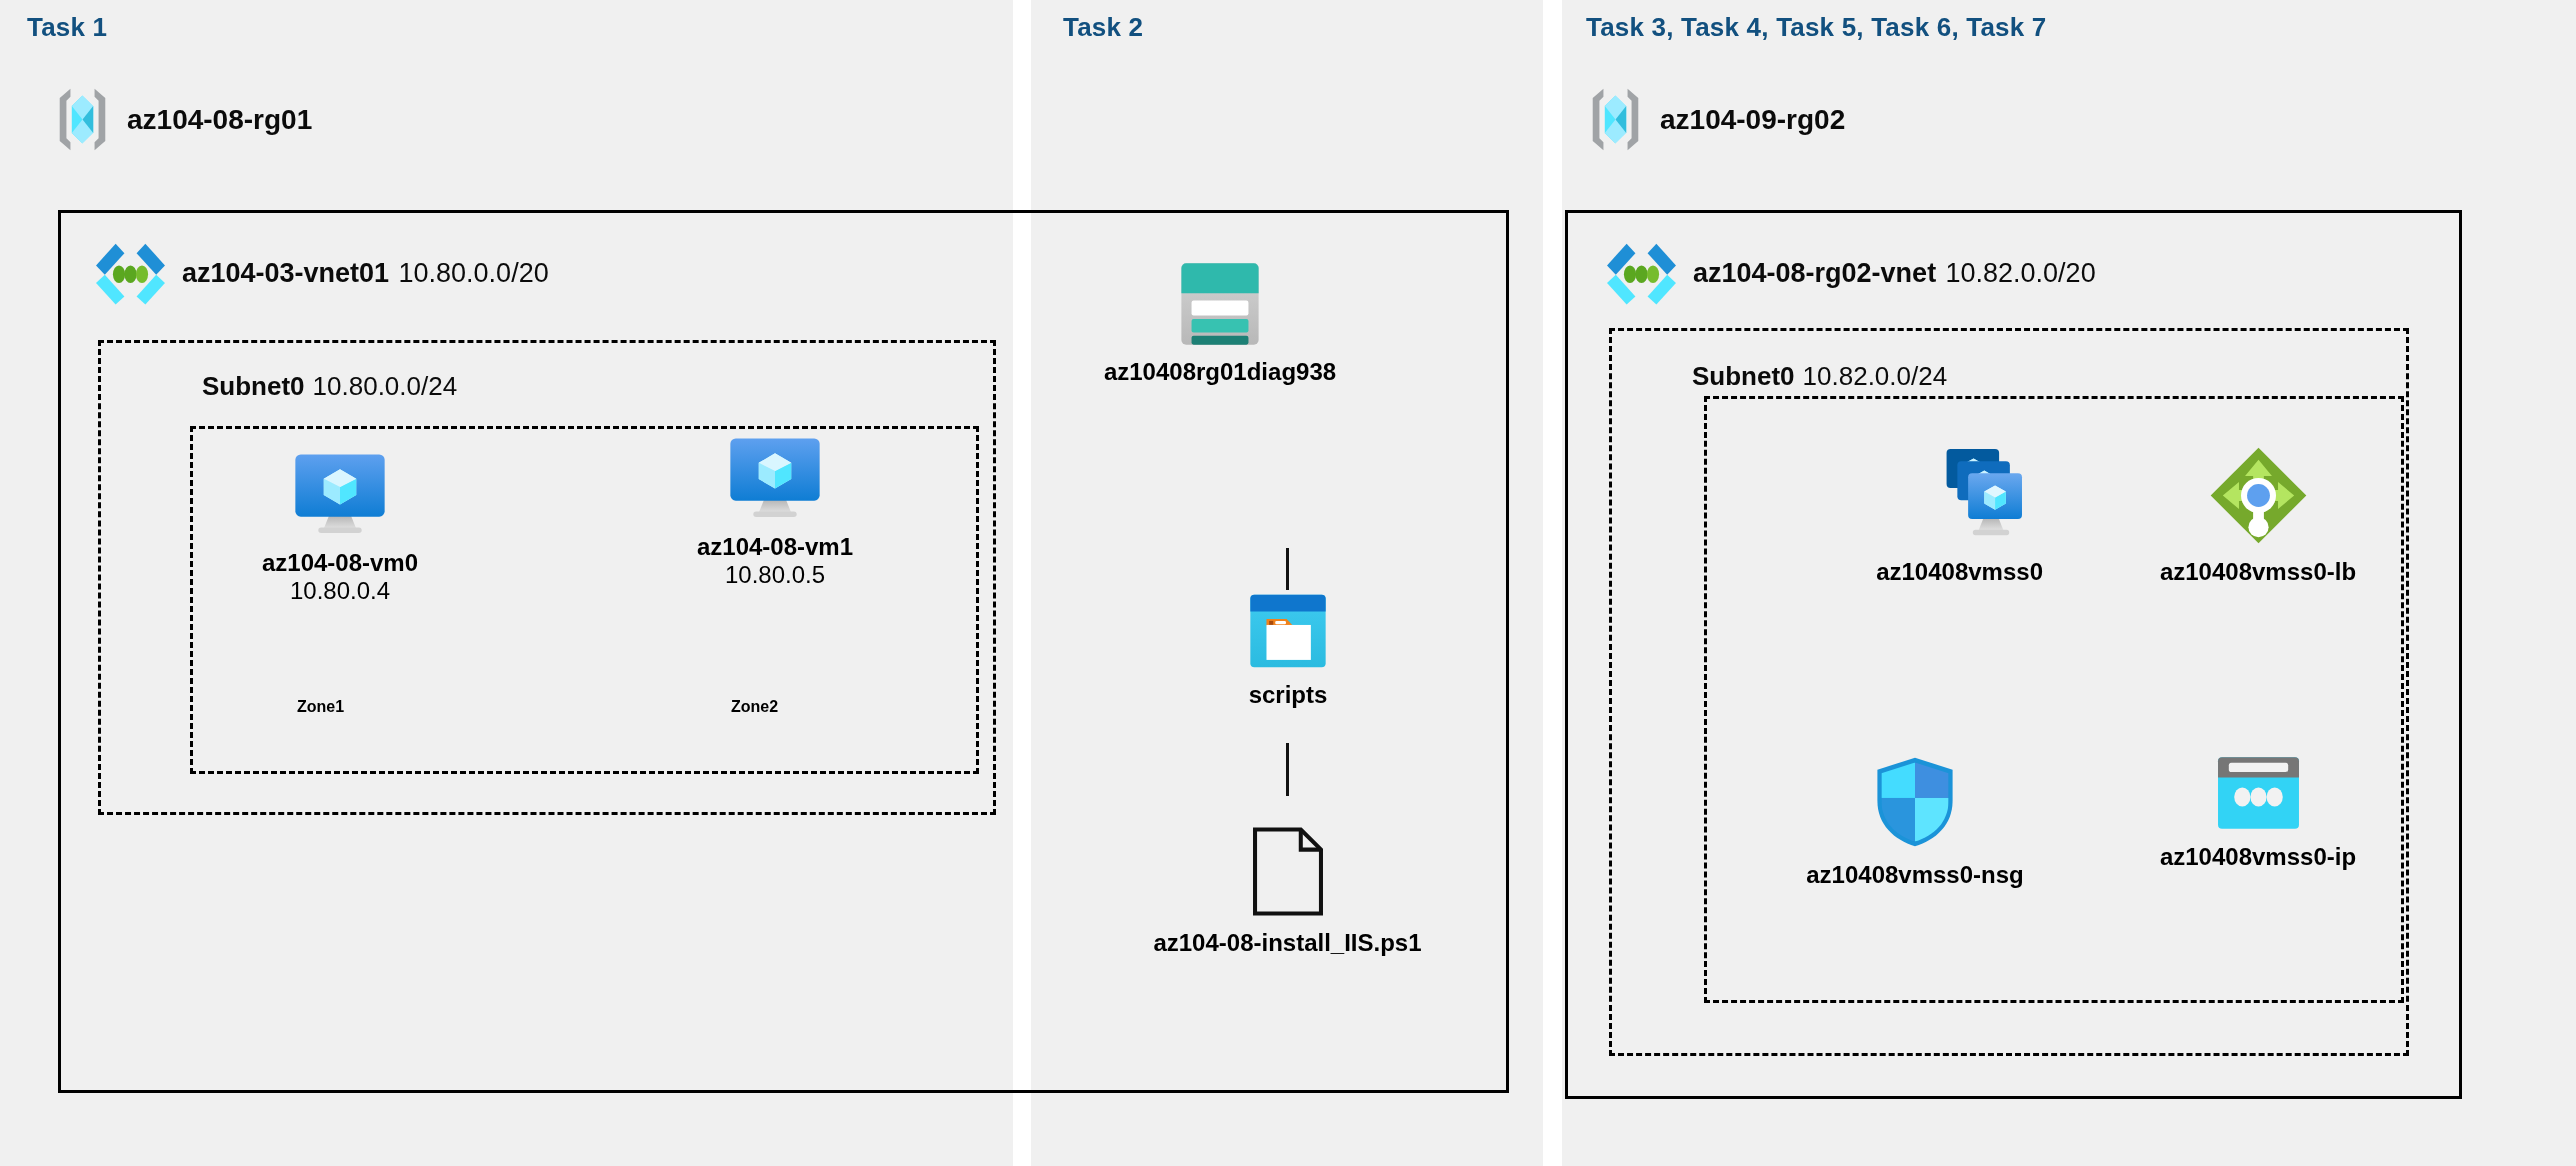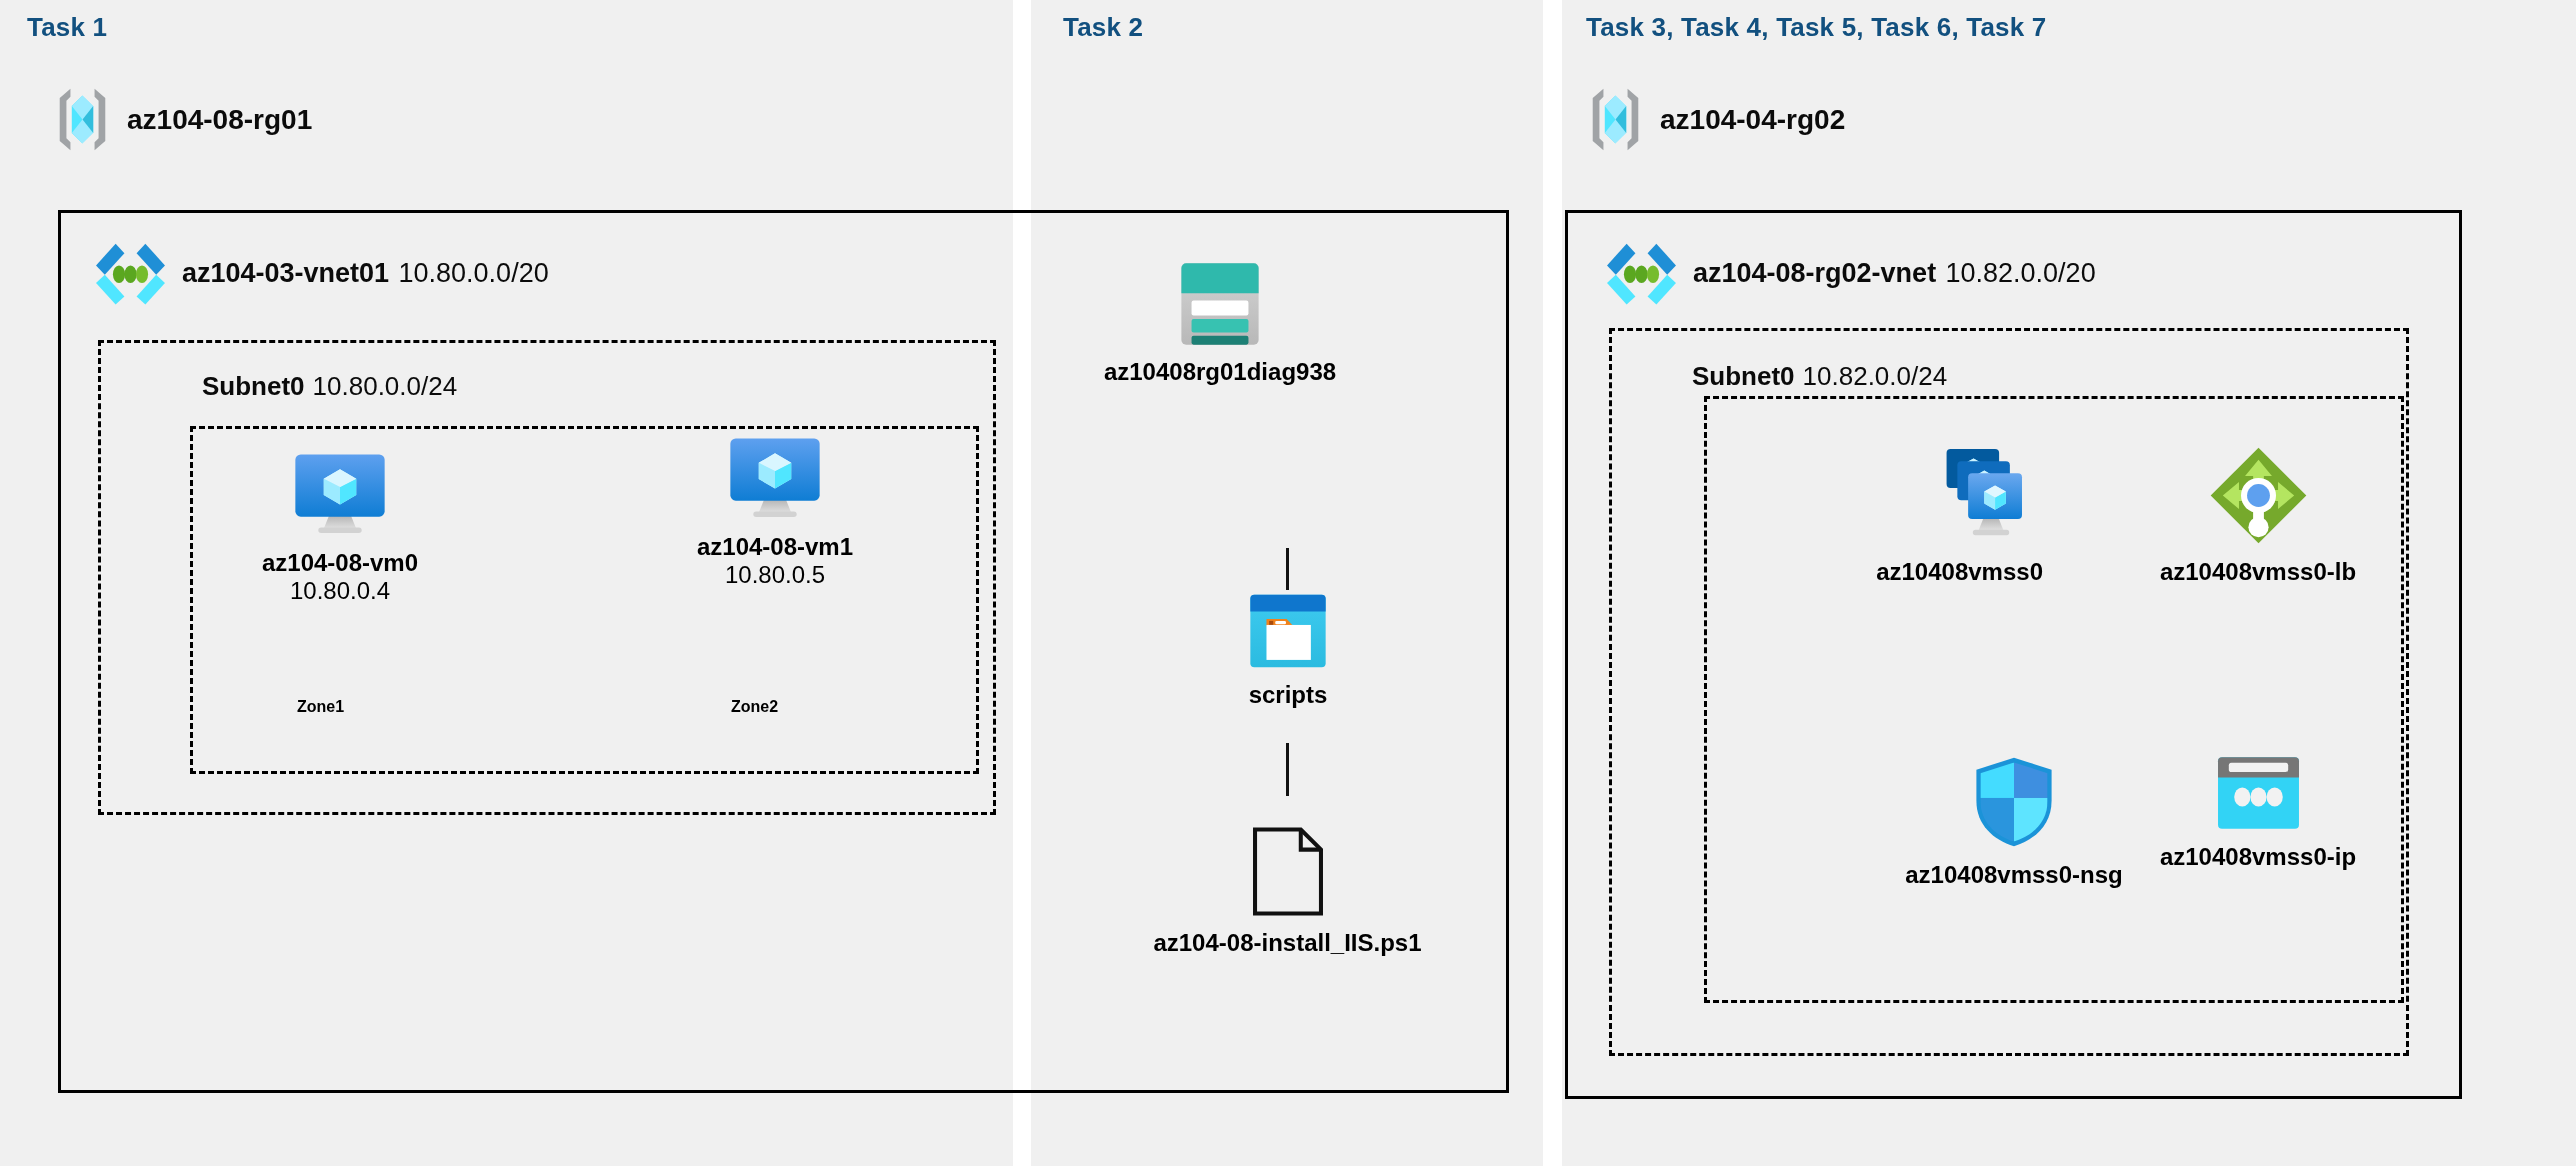--- a/index.html
+++ b/index.html
@@ -204,21 +204,21 @@
     <svg width="59" height="67" viewBox="0 0 88 100">
       <path d="M26 4 L10 18 L10 82 L26 96 L26 84 L20 78 L20 22 L26 16 Z" fill="#a0a3a6"></path>
       <path d="M62 4 L78 18 L78 82 L62 96 L62 84 L68 78 L68 22 L62 16 Z" fill="#a0a3a6"></path>
       <path d="M44 14 L28 30 L28 70 L44 86 Z" fill="#50e6ff"></path>
       <path d="M44 14 L60 30 L60 70 L44 86 Z" fill="#9cebff"></path>
       <path d="M44 50 L28 30 L44 14 L60 30 Z" fill="#9cebff"></path>
       <path d="M44 50 L60 30 L60 70 Z" fill="#32bedd"></path>
       <path d="M44 50 L28 70 L44 86 Z" fill="#9cebff"></path>
     </svg>
   </span>
-  <span class="rg-name">az104-04-rg02</span>
+  <span class="rg-name">az104-09-rg02</span>
 </div>
 
 <div class="vnet-box" style="left:1565px;top:210px;width:897px;height:889px;"></div>
 
 <div class="vnet-label" style="left:1605px;top:241px;">
   <span>
     <svg width="73" height="65" viewBox="0 0 108 96">
       <path d="M32 4 L45 18 L16 50 L3 36 Z" fill="#1f8fd6"></path>
       <path d="M16 50 L45 82 L32 94 L3 62 Z" fill="#50e6ff"></path>
       <path d="M76 4 L63 18 L92 50 L105 36 Z" fill="#1f8fd6"></path>
@@ -283,21 +283,21 @@
       <path d="M128 75 L104 95 V83 H80 V67 H104 V55 Z" fill="#b4e560"></path>
       <circle cx="75" cy="75" r="26" fill="#ffffff"></circle>
       <rect x="67" y="90" width="16" height="30" fill="#ffffff"></rect>
       <circle cx="75" cy="122" r="15" fill="#ffffff"></circle>
       <circle cx="75" cy="75" r="17" fill="#5ea0ef"></circle>
     </svg>
   </span>
   <span class="node-title">az10408vmss0-lb</span>
 </div>
 
-<div class="node" style="left:1886px;top:755px;width:256px;">
+<div class="node" style="left:1787px;top:755px;width:256px;">
   <span>
     <svg width="82" height="94" viewBox="0 0 122 140">
       <path d="M61 4 L117 22 V68 C117 104 92 126 61 136 C30 126 5 104 5 68 V22 Z" fill="#1b93d8"></path>
       <clipPath id="shclip">
         <path d="M61 11 L111 27 V68 C111 100 89 120 61 129 C33 120 11 100 11 68 V27 Z"></path>
       </clipPath>
       <g clip-path="url(#shclip)">
         <rect x="0" y="0" width="61" height="64" fill="#44dcff"></rect>
         <rect x="61" y="0" width="61" height="64" fill="#3e8fe0"></rect>
         <rect x="0" y="64" width="61" height="76" fill="#2a95dd"></rect>

